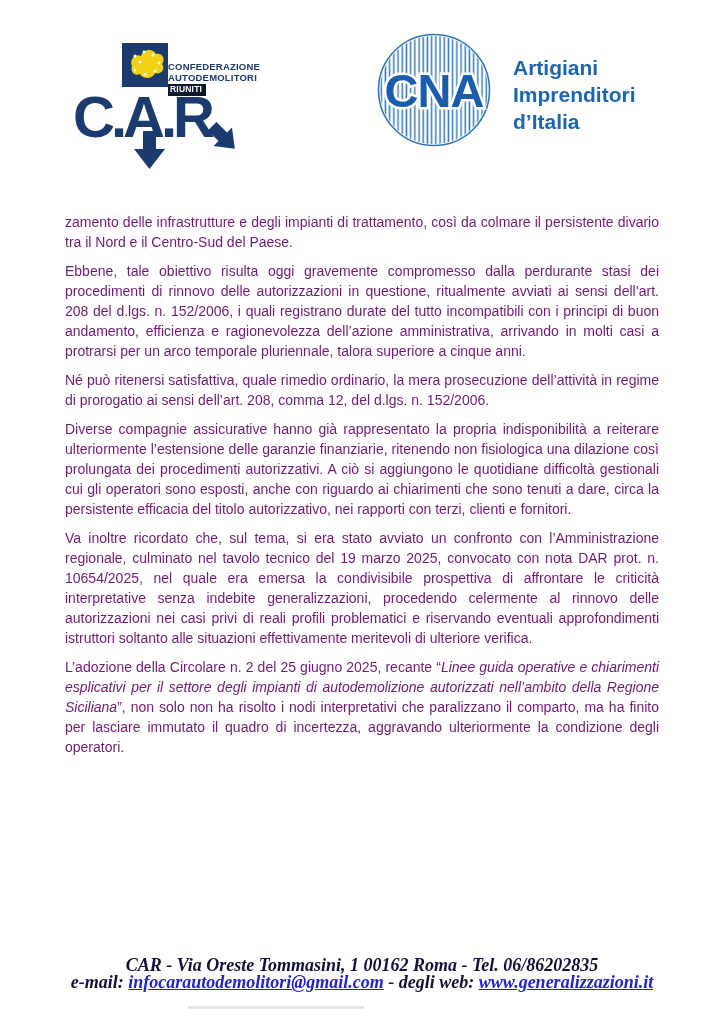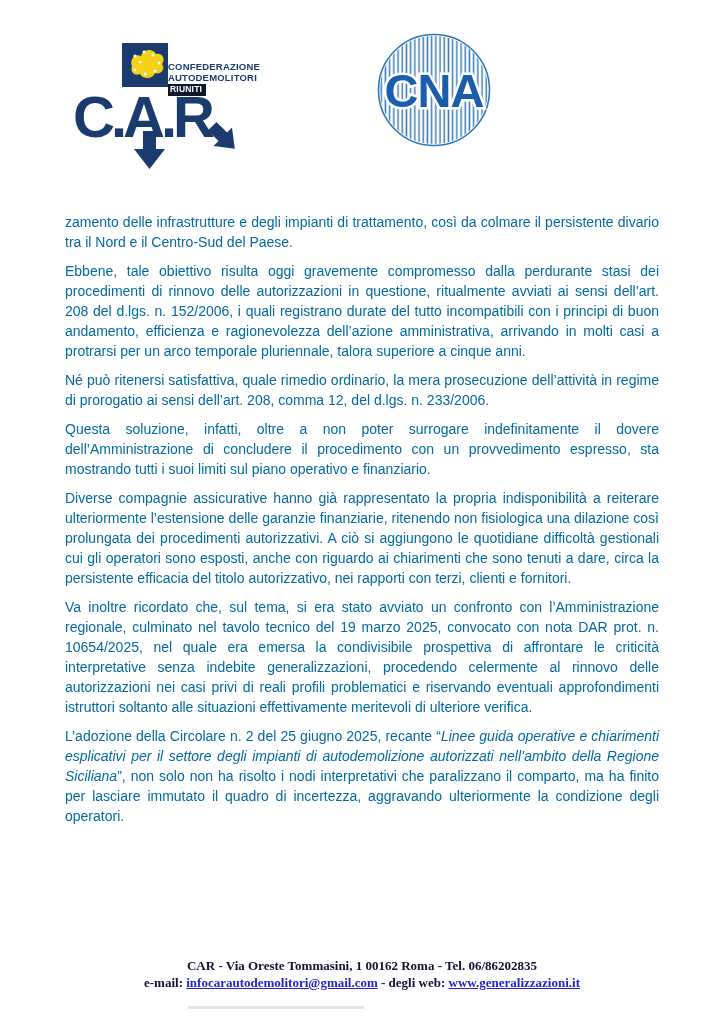--- a/index.html
+++ b/index.html
@@ -22,29 +22,29 @@
   }
   .car-acronym{position:absolute;left:0;top:53px;}
   .cna-logo{position:absolute;left:375px;top:30px;display:flex;}
   .cna-tagline{
     margin:24px 0 0 20px;font-size:21px;font-weight:bold;line-height:27px;
     color:#1d65ae;white-space:nowrap;
   }
   
   .letter-body{
     position:absolute;left:65px;top:212px;width:594px;
-    font-size:14px;line-height:20px;color:#0369a1;text-align:justify;
+    font-size:14px;line-height:20px;color:#701a75;text-align:justify;
   }
   .letter-body p{margin:0 0 9px 0;}
   .ital{font-style:italic;}
   
   .letter-footer{
     position:absolute;left:0;top:957px;width:724px;text-align:center;
-    font-family:"Liberation Serif",serif;font-weight:bold;
-    font-size:13px;line-height:17px;color:#10103a;
+    font-family:"Liberation Serif",serif;font-style:italic;font-weight:bold;
+    font-size:18px;line-height:17px;color:#10103a;
   }
   .letter-footer a{color:#2323cc;text-decoration:underline;cursor:pointer;}
   .scan-artifact{
     position:absolute;left:188px;top:1006px;width:176px;height:3px;
     background:#e7e5df;
   }
 </style>
 </head>
 <body>
 
@@ -94,29 +94,33 @@
           <clipPath id="cnaClip">
               <circle cx="59" cy="60" r="54"></circle>
             </clipPath>
         </defs>
         <circle cx="59" cy="60" r="55.5" fill="#ffffff" stroke="#2f76b7" stroke-width="1.6"></circle>
         <g clip-path="url(#cnaClip)">
           <rect x="3" y="4" width="112" height="112" fill="url(#cnaBars)"></rect>
         </g>
         <text x="59" y="77" text-anchor="middle" font-family="Liberation Sans, sans-serif" font-weight="bold" font-size="47" letter-spacing="-1" fill="#1a5dad" stroke="#ffffff" stroke-width="5" paint-order="stroke">CNA</text>
       </svg>
+      <div class="cna-tagline">
+        <div>Artigiani</div>
+        <div>Imprenditori</div>
+        <div>d’Italia</div>
+      </div>
     </div>
 
   </header>
 
   <main class="letter-body">
       <p><span>zamento delle infrastrutture e degli impianti di trattamento, così da colmare il persistente divario tra il Nord e il Centro-Sud del Paese.</span></p>
       <p><span>Ebbene, tale obiettivo risulta oggi gravemente compromesso dalla perdurante stasi dei procedimenti di rinnovo delle autorizzazioni in questione, ritualmente avviati ai sensi dell’art. 208 del d.lgs. n. 152/2006, i quali registrano durate del tutto incompatibili con i principi di buon andamento, efficienza e ragionevolezza dell’azione amministrativa, arrivando in molti casi a protrarsi per un arco temporale pluriennale, talora superiore a cinque anni.</span></p>
-      <p><span>Né può ritenersi satisfattiva, quale rimedio ordinario, la mera prosecuzione dell’attività in regime di prorogatio ai sensi dell’art. 208, comma 12, del d.lgs. n. 233/2006.</span></p>
-      <p><span>Questa soluzione, infatti, oltre a non poter surrogare indefinitamente il dovere dell’Amministrazione di concludere il procedimento con un provvedimento espresso, sta mostrando tutti i suoi limiti sul piano operativo e finanziario.</span></p>
+      <p><span>Né può ritenersi satisfattiva, quale rimedio ordinario, la mera prosecuzione dell’attività in regime di prorogatio ai sensi dell’art. 208, comma 12, del d.lgs. n. 152/2006.</span></p>
       <p><span>Diverse compagnie assicurative hanno già rappresentato la propria indisponibilità a reiterare ulteriormente l’estensione delle garanzie finanziarie, ritenendo non fisiologica una dilazione così prolungata dei procedimenti autorizzativi. A ciò si aggiungono le quotidiane difficoltà gestionali cui gli operatori sono esposti, anche con riguardo ai chiarimenti che sono tenuti a dare, circa la persistente efficacia del titolo autorizzativo, nei rapporti con terzi, clienti e fornitori.</span></p>
       <p><span>Va inoltre ricordato che, sul tema, si era stato avviato un confronto con l’Amministrazione regionale, culminato nel tavolo tecnico del 19 marzo 2025, convocato con nota DAR prot. n. 10654/2025, nel quale era emersa la condivisibile prospettiva di affrontare le criticità interpretative senza indebite generalizzazioni, procedendo celermente al rinnovo delle autorizzazioni nei casi privi di reali profili problematici e riservando eventuali approfondimenti istruttori soltanto alle situazioni effettivamente meritevoli di ulteriore verifica.</span></p>
       <p><span>L’adozione della Circolare n. 2 del 25 giugno 2025, recante “</span><span class="ital">Linee guida operative e chiarimenti esplicativi per il settore degli impianti di autodemolizione autorizzati nell’ambito della Regione Siciliana</span><span>”, non solo non ha risolto i nodi interpretativi che paralizzano il comparto, ma ha finito per lasciare immutato il quadro di incertezza, aggravando ulteriormente la condizione degli operatori.</span></p>
     </main>
 
   <footer class="letter-footer">
     <div>CAR - Via Oreste Tommasini, 1 00162 Roma - Tel. 06/86202835</div>
     <div>
       <span>e-mail: </span><a>infocarautodemolitori@gmail.com</a><span> - degli web: </span><a>www.generalizzazioni.it</a>
     </div>

